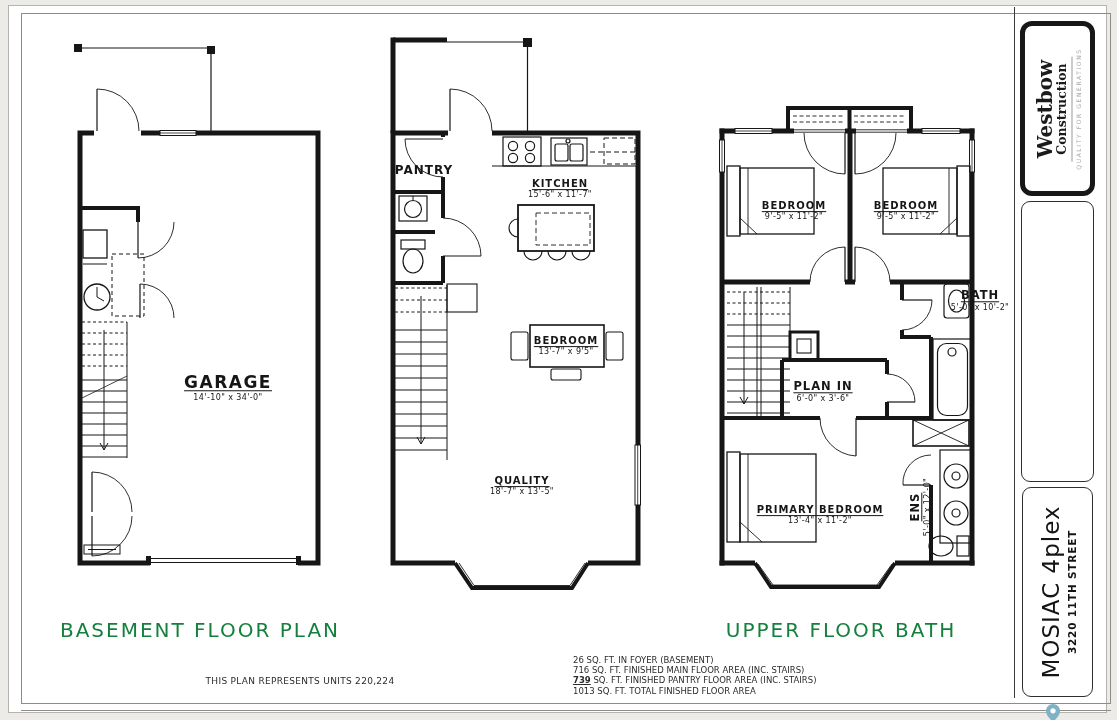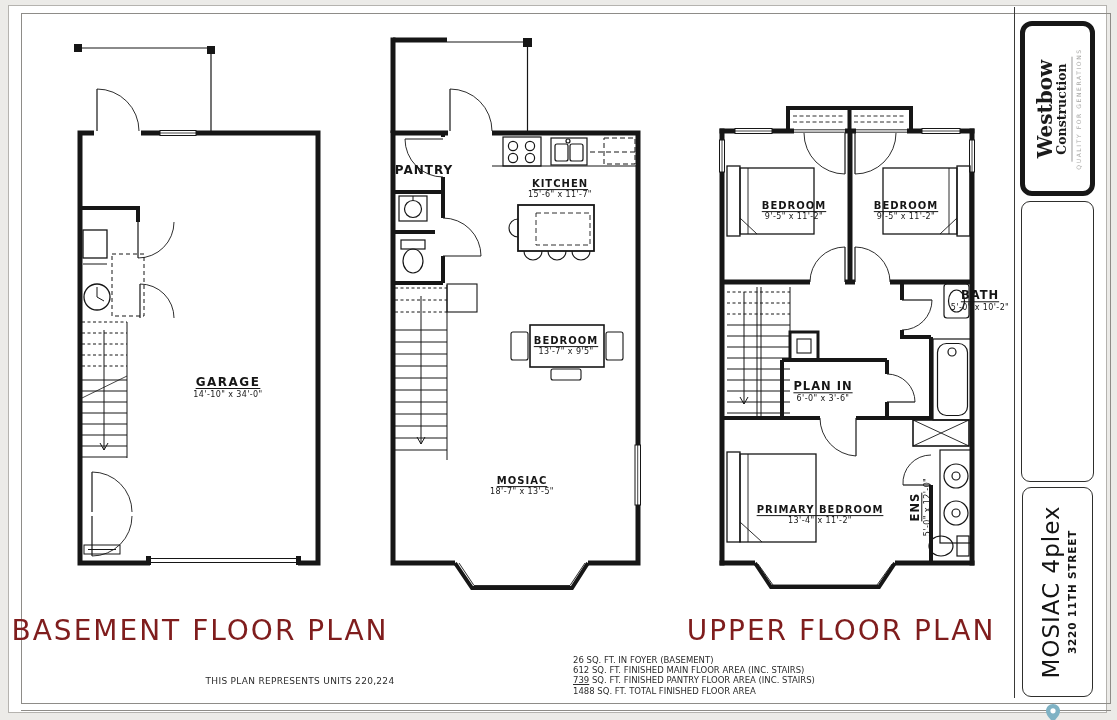--- a/index.html
+++ b/index.html
@@ -12,31 +12,31 @@
   .frame-bottom{position:absolute;left:12px;top:704px;width:1090px;border-top:1.5px solid #8e8c88;}
   .tb-divider{position:absolute;left:1014px;top:7px;height:691px;border-left:1.5px solid #3a3a38;}
 
   svg.plan{position:absolute;}
 
   
   .room-label{position:absolute;transform:translate(-50%,-50%);display:flex;flex-direction:column;
               align-items:center;white-space:nowrap;line-height:1.1;}
   .room-label.vert{transform:translate(-50%,-50%) rotate(-90deg);}
   .rname{font-weight:700;font-size:10px;letter-spacing:1px;text-decoration:underline;text-underline-offset:2px;}
-  .rname.big{font-size:12px;letter-spacing:1.5px;}
+  .rname.big{font-size:17px;letter-spacing:1.5px;}
   .rname.sm{font-size:11.5px;}
   .rname.nound{text-decoration:none;font-weight:700;font-size:12px;}
   .rdims{font-size:8px;letter-spacing:.4px;margin-top:2px;}
 
-  .plan-title{position:absolute;transform:translate(-50%,-50%);font-size:28px;letter-spacing:2px;
-              color:#7f1d1d;white-space:nowrap;}
+  .plan-title{position:absolute;transform:translate(-50%,-50%);font-size:20px;letter-spacing:2px;
+              color:#15803d;white-space:nowrap;}
 
   .units-note{position:absolute;transform:translate(-50%,-50%);font-size:9px;letter-spacing:.3px;color:#2b2b2b;white-space:nowrap;}
   .area-notes{position:absolute;left:573px;top:655px;font-size:8.5px;line-height:10.2px;color:#2b2b2b;white-space:nowrap;}
-  .u{text-decoration:underline;}
+  .u{text-decoration:underline;font-weight:bold;}
 
   
   .logo-box{position:absolute;left:1020px;top:21px;width:75px;height:175px;background:#fff;
             border:5px solid #171717;border-radius:12px;box-sizing:border-box;}
   .mid-box{position:absolute;left:1021px;top:201px;width:73px;height:281px;background:#fff;
            border:1.5px solid #2e2e2c;border-radius:9px;box-sizing:border-box;}
   .proj-box{position:absolute;left:1022px;top:487px;width:71px;height:210px;background:#fff;
             border:1.5px solid #2e2e2c;border-radius:9px;box-sizing:border-box;}
   .rot{position:absolute;left:50%;top:50%;transform:translate(-50%,-50%) rotate(-90deg);
        white-space:nowrap;text-align:center;}
@@ -317,21 +317,21 @@
   </div>
   <div class="room-label" style="left:560px;top:189px">
     <span class="rname">KITCHEN</span>
     <span class="rdims">15'-6" x 11'-7"</span>
   </div>
   <div class="room-label" style="left:566px;top:346px">
     <span class="rname">BEDROOM</span>
     <span class="rdims">13'-7" x 9'5"</span>
   </div>
   <div class="room-label" style="left:522px;top:486px">
-    <span class="rname">MOSIAC</span>
+    <span class="rname">QUALITY</span>
     <span class="rdims">18'-7" x 13'-5"</span>
   </div>
   <div class="room-label" style="left:794px;top:211px">
     <span class="rname">BEDROOM</span>
     <span class="rdims">9'-5" x 11'-2"</span>
   </div>
   <div class="room-label" style="left:906px;top:211px">
     <span class="rname">BEDROOM</span>
     <span class="rdims">9'-5" x 11'-2"</span>
   </div>
@@ -346,28 +346,28 @@
   <div class="room-label" style="left:820px;top:515px">
     <span class="rname">PRIMARY BEDROOM</span>
     <span class="rdims">13'-4" x 11'-2"</span>
   </div>
   <div class="room-label vert" style="left:921px;top:507px">
     <span class="rname sm">ENS</span>
     <span class="rdims">5'-0" x 12'-0"</span>
   </div>
 
   <div class="plan-title" style="left:200px;top:630px">BASEMENT FLOOR PLAN</div>
-  <div class="plan-title" style="left:841px;top:630px">UPPER FLOOR PLAN</div>
+  <div class="plan-title" style="left:841px;top:630px">UPPER FLOOR BATH</div>
 
   <div class="units-note" style="left:300px;top:681px">THIS PLAN REPRESENTS UNITS 220,224</div>
   <div class="area-notes">
     <div>26 SQ. FT. IN FOYER (BASEMENT)</div>
-    <div>612 SQ. FT. FINISHED MAIN FLOOR AREA (INC. STAIRS)</div>
+    <div>716 SQ. FT. FINISHED MAIN FLOOR AREA (INC. STAIRS)</div>
     <div><span class="u">739</span><span> SQ. FT. FINISHED PANTRY FLOOR AREA (INC. STAIRS)</span></div>
-    <div>1488 SQ. FT. TOTAL FINISHED FLOOR AREA</div>
+    <div>1013 SQ. FT. TOTAL FINISHED FLOOR AREA</div>
   </div>
 
   <div class="logo-box">
     <div class="rot">
       <div class="brand1">Westbow</div>
       <div class="brand2">Construction</div>
       <div class="brand-rule"></div>
       <div class="brand-tag">QUALITY FOR GENERATIONS</div>
     </div>
   </div>

